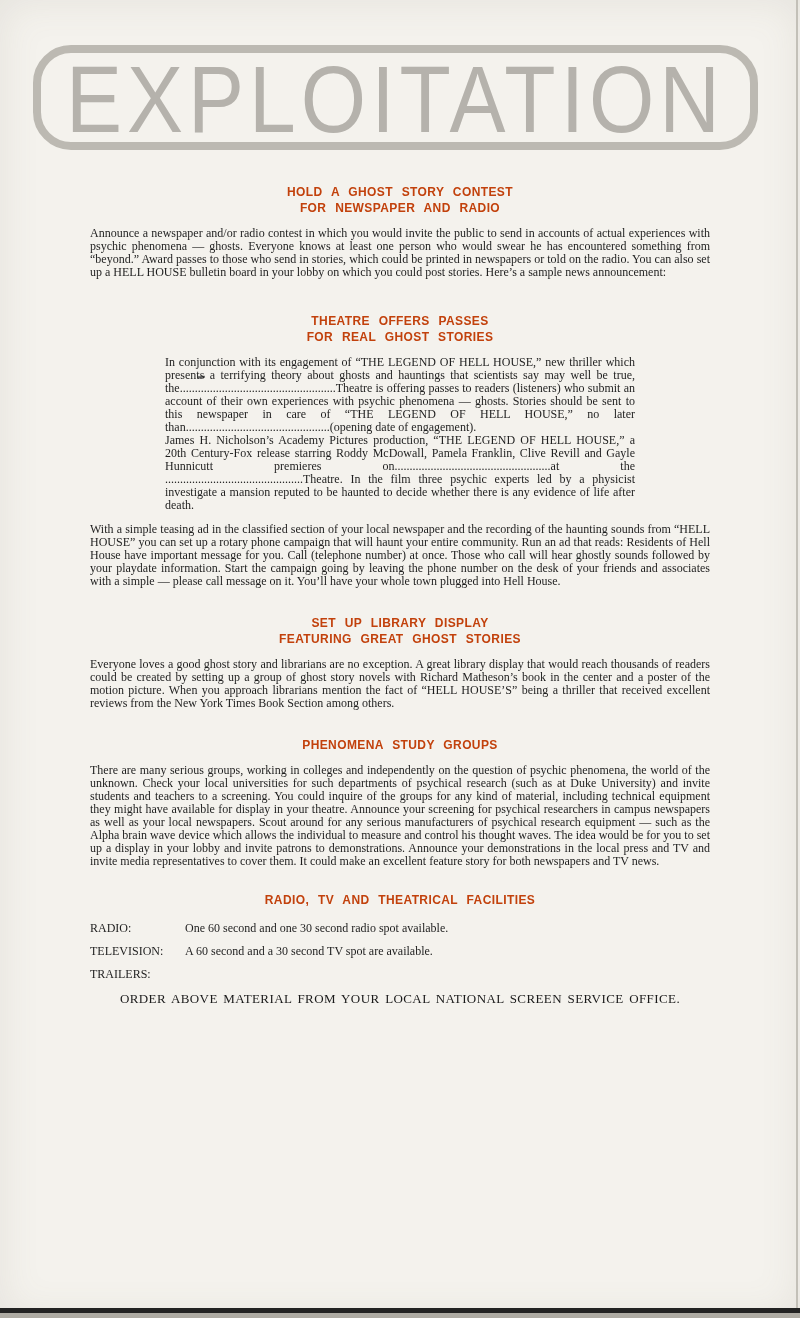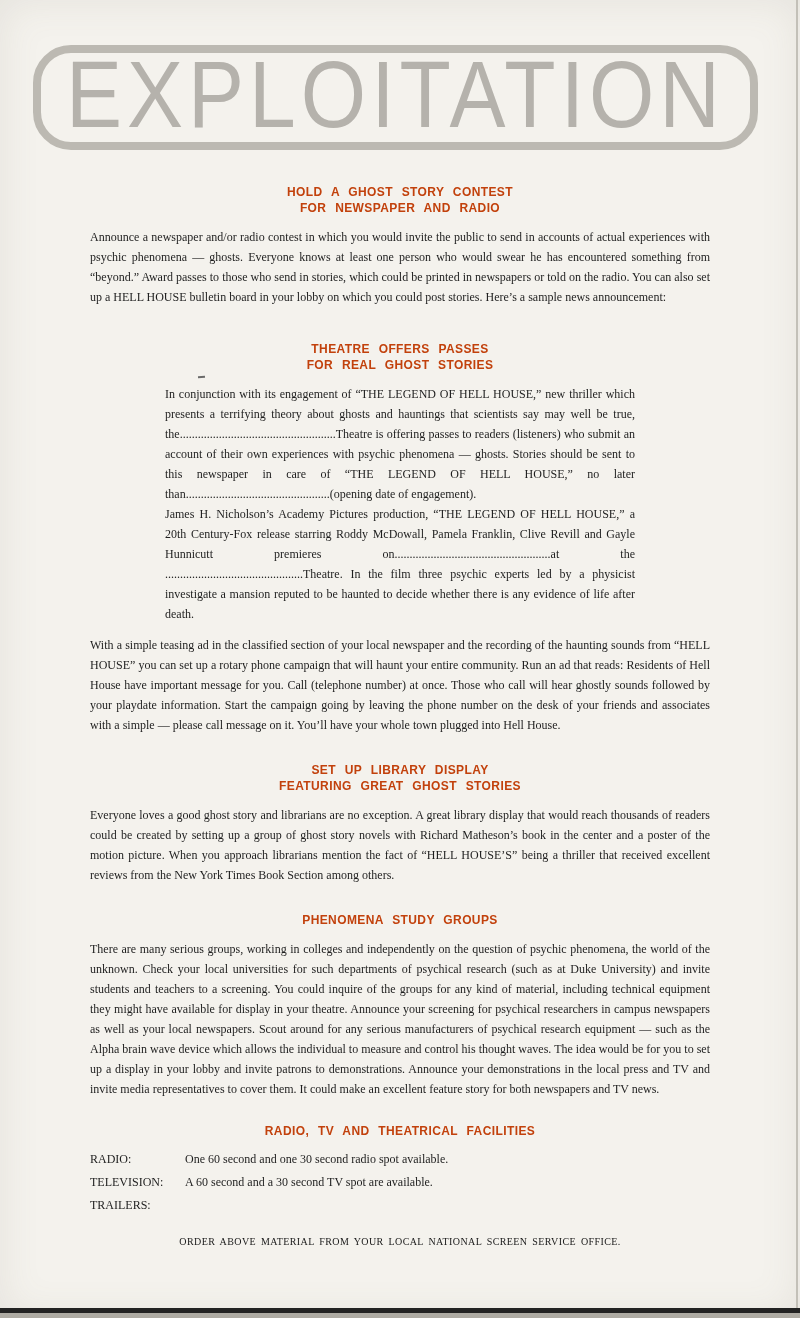--- a/index.html
+++ b/index.html
@@ -5,50 +5,50 @@
   html,body{margin:0;padding:0;background:#888;}
   .page{
     position:relative;width:800px;height:1318px;margin:0 auto;
     background:#f4f2ed;overflow:hidden;
     box-shadow:inset 0 0 40px rgba(120,115,100,0.12);
     font-family:"Liberation Serif", serif;color:#222;
   }
   .title-box{
     position:absolute;left:33px;top:45px;width:709px;height:89px;
     border:8px solid #bcb9b2;border-radius:38px;
-    display:flex;align-items:flex-start;justify-content:center;
+    display:flex;align-items:flex-end;justify-content:center;
   }
   .title-text{
     font-family:"Liberation Sans", sans-serif;font-weight:100;
     font-size:84px;line-height:1;color:#b5b2ac;letter-spacing:5px;
     transform:scaleY(1.12);white-space:nowrap;
   }
   .content{position:absolute;left:90px;top:184px;width:620px;}
   .heading{
     margin:0;text-align:center;
     font-family:"Liberation Sans", sans-serif;font-weight:700;
     font-size:12px;line-height:16px;color:#c2410c;
     letter-spacing:0.4px;word-spacing:5px;
   }
   .hline{display:block;}
   .body-p{
     margin:11px 0 0 0;text-align:justify;
-    font-size:12px;line-height:20px;color:#1e1e1e;
+    font-size:12px;line-height:13px;color:#1e1e1e;
   }
   .mt-lg{margin-top:34px;}
   .mt-md{margin-top:27px;}
   .mt-sm{margin-top:24px;}
   .indent{margin:11px 0 0 75px;width:470px;}
   .indent .body-p{margin-top:0;}
   .fac{margin-top:12px;}
   .fac-row{display:flex;margin-bottom:7px;font-size:12px;line-height:16px;color:#1e1e1e;}
   .fac-label{width:95px;flex:0 0 95px;}
   .fac-text div{margin:0;}
   .order-line{
-    margin-top:20px;text-align:center;font-size:10px;line-height:17px;
+    margin-top:8px;text-align:center;font-size:13px;line-height:17px;
     color:#1a1a1a;letter-spacing:0.4px;word-spacing:2px;
   }
   .artifact-dash{position:absolute;left:198px;top:376px;width:7px;height:2px;background:#6a6a6a;transform:rotate(-3deg);}
   .edge-line-right{position:absolute;right:2px;top:0;width:2px;height:1318px;background:#c3c0b8;}
   .bottom-bar{position:absolute;left:0;top:1308px;width:800px;height:5px;background:#232323;}
   .bottom-strip{position:absolute;left:0;top:1313px;width:800px;height:5px;background:#aeaba3;}
 </style>
 </head>
 <body>
 

